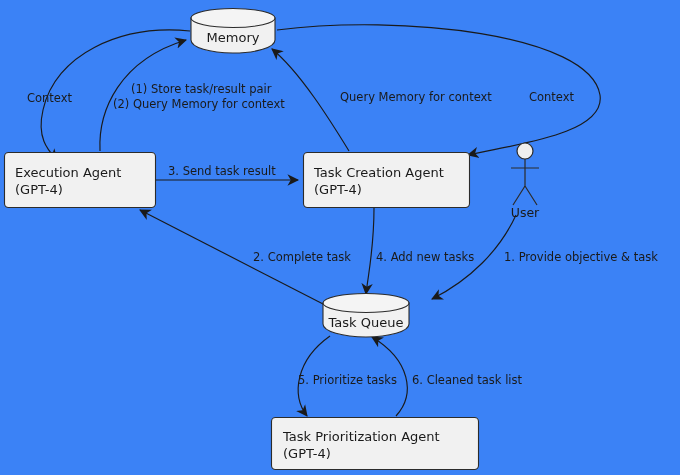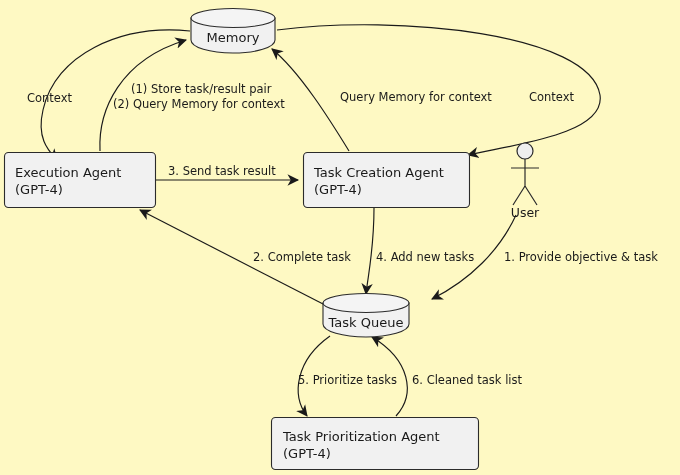--- a/index.html
+++ b/index.html
@@ -10,21 +10,21 @@
   body {
     width: 680px;
     height: 475px;
     font-family: "DejaVu Sans", sans-serif;
     overflow: hidden;
   }
   #diagram-canvas {
     position: relative;
     width: 680px;
     height: 475px;
-    background: #fef9c3;
+    background: #3b82f6;
   }
   svg.diagram {
     position: absolute;
     top: 0;
     left: 0;
     width: 680px;
     height: 475px;
   }
   .node-rect {
     fill: #f1f1f1;

